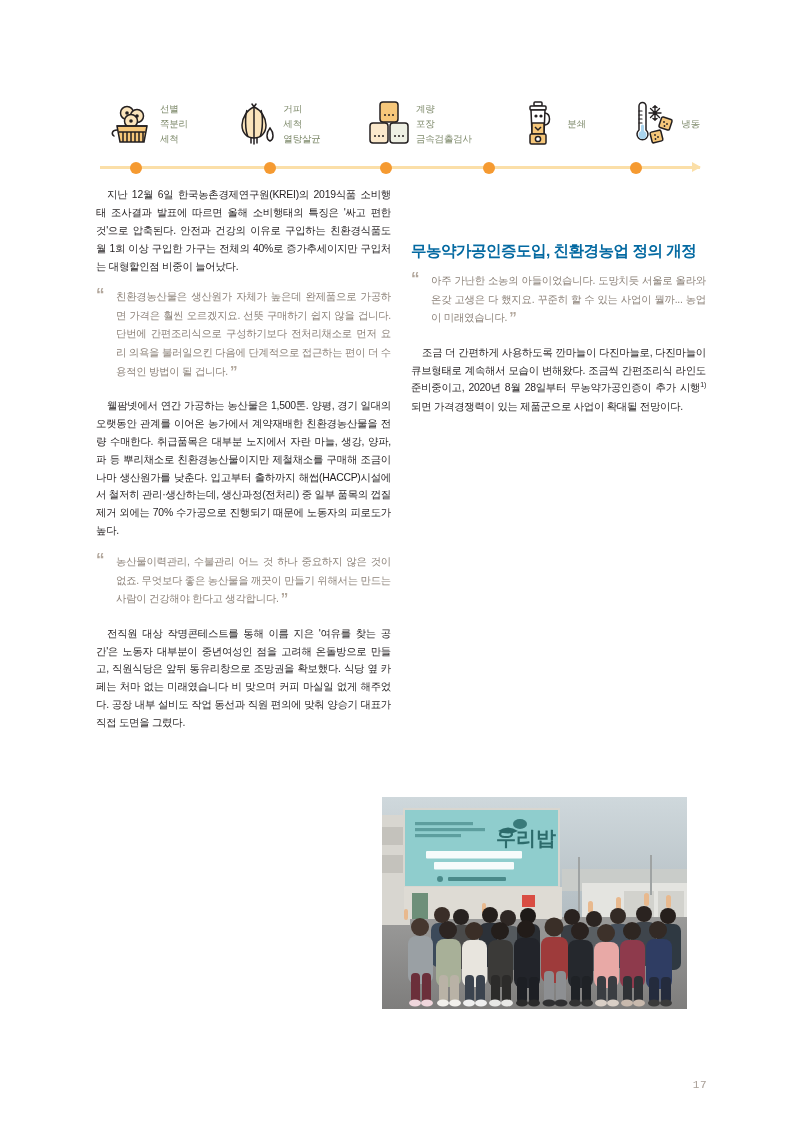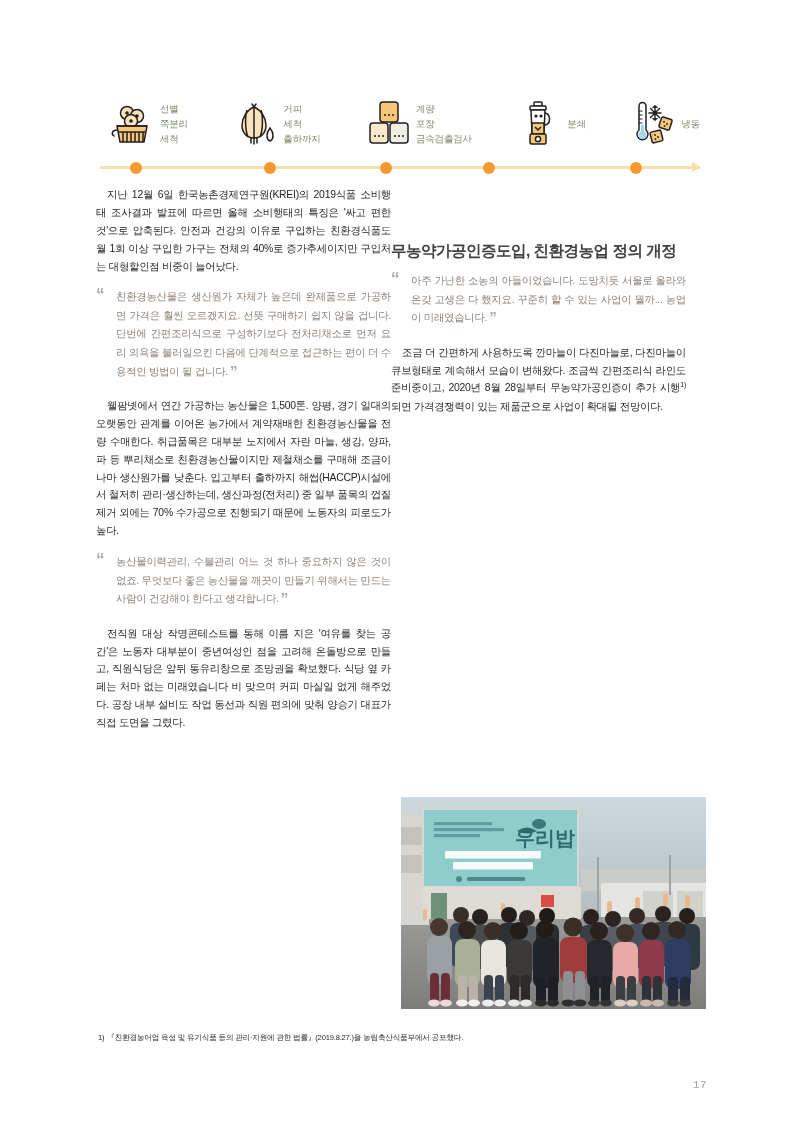--- a/index.html
+++ b/index.html
@@ -69,37 +69,38 @@
     border-radius: 50%;
     background: #f59a31;
   }
 
   
   .columns {
     position: absolute;
     left: 96px; top: 186px;
     width: 610px;
     display: flex;
+    gap: 20px;
   }
   .col { width: 295px; }
 
   p.body {
     font-size: 10.4px;
     line-height: 1.72;
     color: #231f20;
     text-align: justify;
     text-indent: 11px;
     letter-spacing: -0.25px;
     margin-bottom: 13px;
   }
 
   h2.section {
     font-size: 15.5px;
     line-height: 1.36;
-    color: #404040;
+    color: #0369a1;
     font-weight: bold;
     letter-spacing: -0.5px;
     margin: 10px 0 11px 0;
   }
   h2.section.first { margin-top: 24px; }
 
   
   .quote {
     position: relative;
     margin: 4px 0 16px 0;
@@ -130,21 +131,21 @@
 
   sup.fn {
     font-size: 7px;
     vertical-align: super;
     color: #231f20;
   }
 
   
   .photo {
     position: absolute;
-    left: 401px; top: 797px;
+    left: 382px; top: 797px;
     width: 305px; height: 212px;
     overflow: hidden;
     background: #0369a1;
   }
   .photo svg { display: block; }
 
   
   .footnote {
     position: absolute;
     left: 98px; top: 1032px;
@@ -207,21 +208,21 @@
               <path d="M28 14 C30 20 30 34 27 41" fill="none"></path>
               <path d="M19 8 L21 11 L23 8" fill="none" stroke-linecap="round"></path>
               <path d="M18 42 L18 47 M21 42 L21 48 M24 42 L24 47" fill="none" stroke-linecap="round"></path>
               <path d="M37 32 C33 37 33 43 37 45 C41 43 41 37 37 32 Z" fill="#fff"></path>
             </g>
           </svg>
         </span>
         <span class="step-labels">
           <span>거피</span>
           <span>세척</span>
-          <span>출하까지</span>
+          <span>열탕살균</span>
         </span>
       </div>
 
       <div class="step">
         <span class="step-icon">
           <svg viewBox="0 0 44 56" width="44" height="56">
             <g stroke="#231f20" stroke-width="1.5" stroke-linejoin="round">
               <rect x="14" y="6" width="18" height="20" rx="3" fill="#f6c77a"></rect>
               <rect x="4" y="27" width="18" height="20" rx="3" fill="#fbe9cc"></rect>
               <rect x="24" y="27" width="18" height="20" rx="3" fill="#eef0e4"></rect>
@@ -540,19 +541,16 @@
              <rect x="267" y="180" width="10" height="26" rx="4" fill="#242b3d"></rect>
               <rect x="279" y="180" width="10" height="26" rx="4" fill="#242b3d"></rect>
              <ellipse cx="272" cy="206" rx="6" ry="3.5" fill="#3a3a3a"></ellipse>
               <ellipse cx="284" cy="206" rx="6" ry="3.5" fill="#3a3a3a"></ellipse>
             </g>
         </g>
       </g>
     </svg>
   </div>
 
-  <div class="footnote">
-    <span class="marker">1)</span><span>『친환경농어업 육성 및 유기식품 등의 관리·지원에 관한 법률』(2019.8.27.)을 농림축산식품부에서 공포했다.</span>
-  </div>
 
   <div class="page-number">17</div>
 
 </div>
 
 </body></html>

